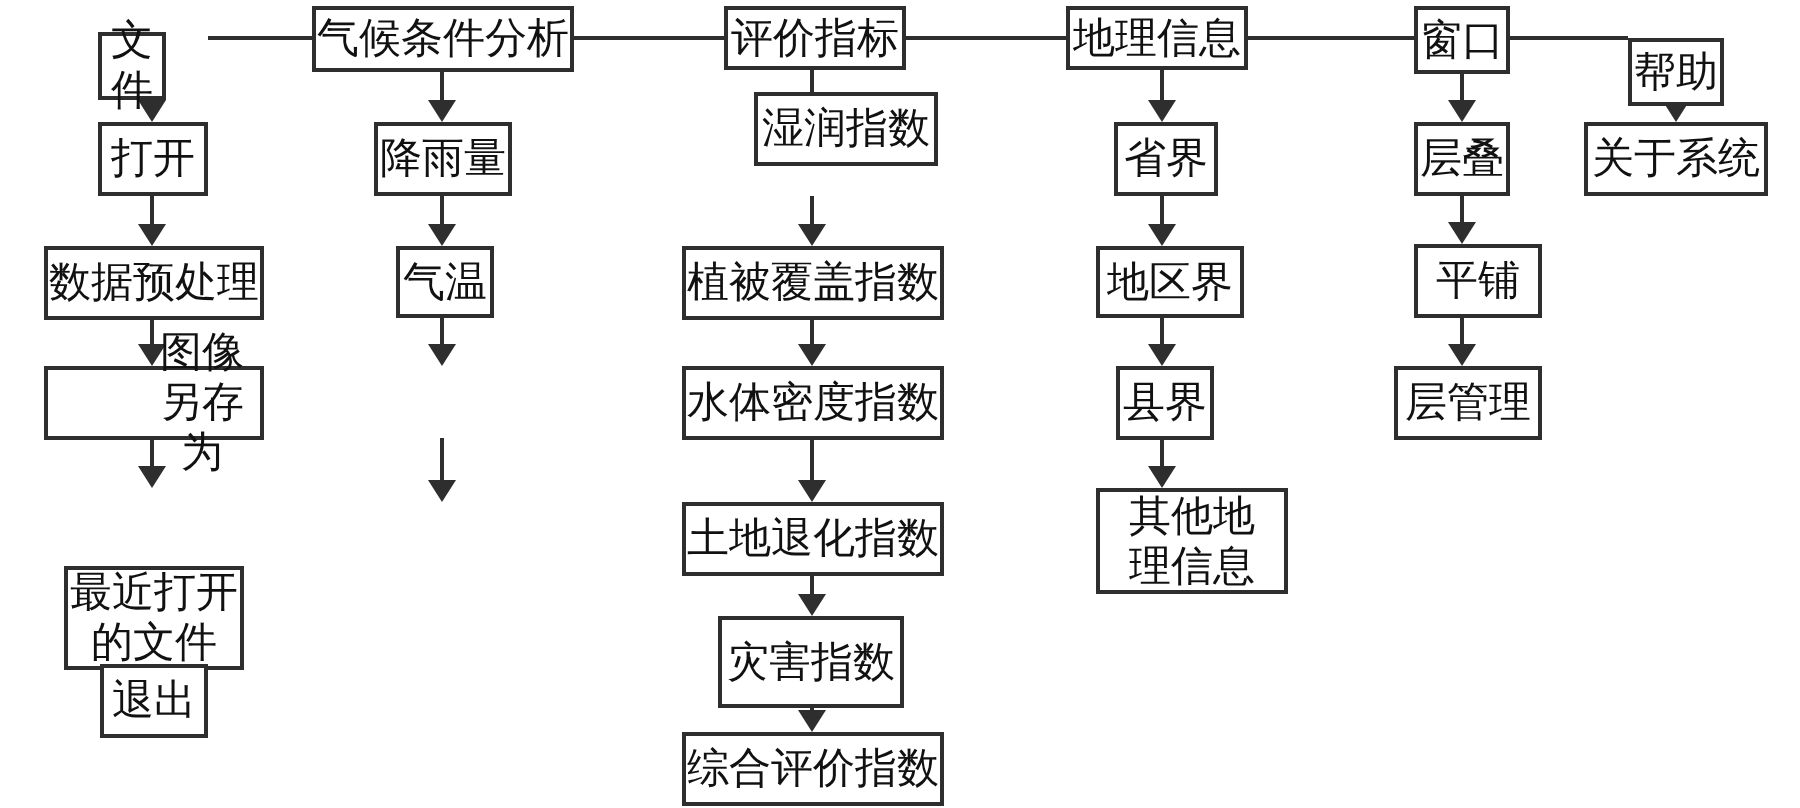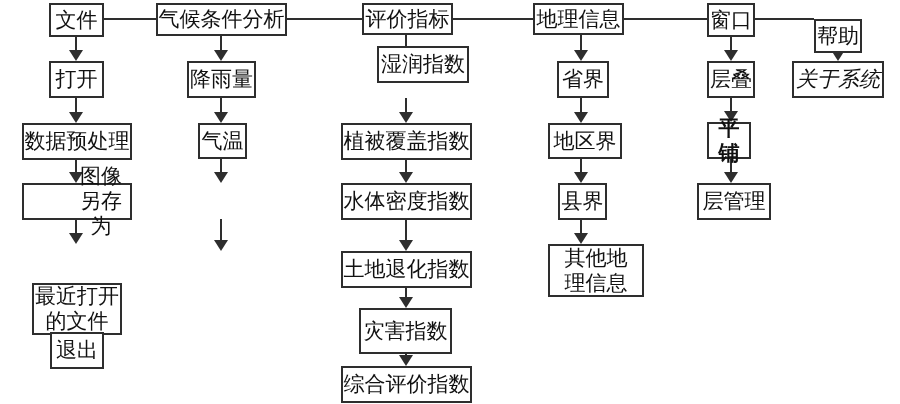--- a/index.html
+++ b/index.html
@@ -79,21 +79,21 @@
   <div class="arrow" style="left:580px; top:98px; height:14px;"></div>
   <div class="arrow" style="left:580px; top:159px; height:13px;"></div>
   <div class="arrow" style="left:580px; top:220px; height:13px;"></div>
 
   <div class="arrow" style="left:730px; top:37px; height:13px;"></div>
   <div class="arrow" style="left:730px; top:98px; height:13px;"></div>
   <div class="arrow" style="left:730px; top:159px; height:13px;"></div>
 
   <div class="arrow" style="left:837px; top:37px; height:13px;"></div>
 
-  <div class="node" style="left:49px; top:3px; width:55px; height:34px;">文件</div>
+  <div class="node" style="left:49px; top:16px; width:34px; height:34px;">文件</div>
   <div class="node" style="left:49px; top:61px; width:55px; height:37px;">打开</div>
   <div class="node" style="left:22px; top:123px; width:110px; height:37px;">数据预处理</div>
   <div class="node" style="left:22px; top:183px; width:110px; height:37px;padding-left:48px;">图像另存为</div>
   <div class="node" style="left:32px; top:252px; width:90px; height:52px;margin-top:31px;">最近打开
 的文件</div>
   <div class="node" style="left:50px; top:332px; width:54px; height:37px;">退出</div>
 
   <div class="node" style="left:156px; top:3px; width:131px; height:33px;">气候条件分析</div>
   <div class="node" style="left:187px; top:61px; width:69px; height:37px;">降雨量</div>
   <div class="node" style="left:198px; top:123px; width:49px; height:36px;">气温</div>
@@ -108,19 +108,19 @@
 
   <div class="node" style="left:533px; top:3px; width:91px; height:32px;">地理信息</div>
   <div class="node" style="left:557px; top:61px; width:52px; height:37px;">省界</div>
   <div class="node" style="left:548px; top:123px; width:74px; height:36px;">地区界</div>
   <div class="node" style="left:558px; top:183px; width:49px; height:37px;">县界</div>
   <div class="node" style="left:548px; top:244px; width:96px; height:53px;">其他地
 理信息</div>
 
   <div class="node" style="left:707px; top:3px; width:48px; height:34px;">窗口</div>
   <div class="node" style="left:707px; top:61px; width:48px; height:37px;">层叠</div>
-  <div class="node" style="left:707px; top:122px; width:44px; height:37px;font-weight:bold;">平铺</div>
+  <div class="node" style="left:707px; top:122px; width:64px; height:37px;">平铺</div>
   <div class="node" style="left:697px; top:183px; width:74px; height:37px;">层管理</div>
 
   <div class="node" style="left:814px; top:3px; width:48px; height:34px;margin-top:16px;">帮助</div>
-  <div class="node" style="left:792px; top:61px; width:92px; height:37px;font-style:italic;">关于系统</div>
+  <div class="node" style="left:792px; top:61px; width:92px; height:37px;">关于系统</div>
 
 </div>
 
 </body></html>

